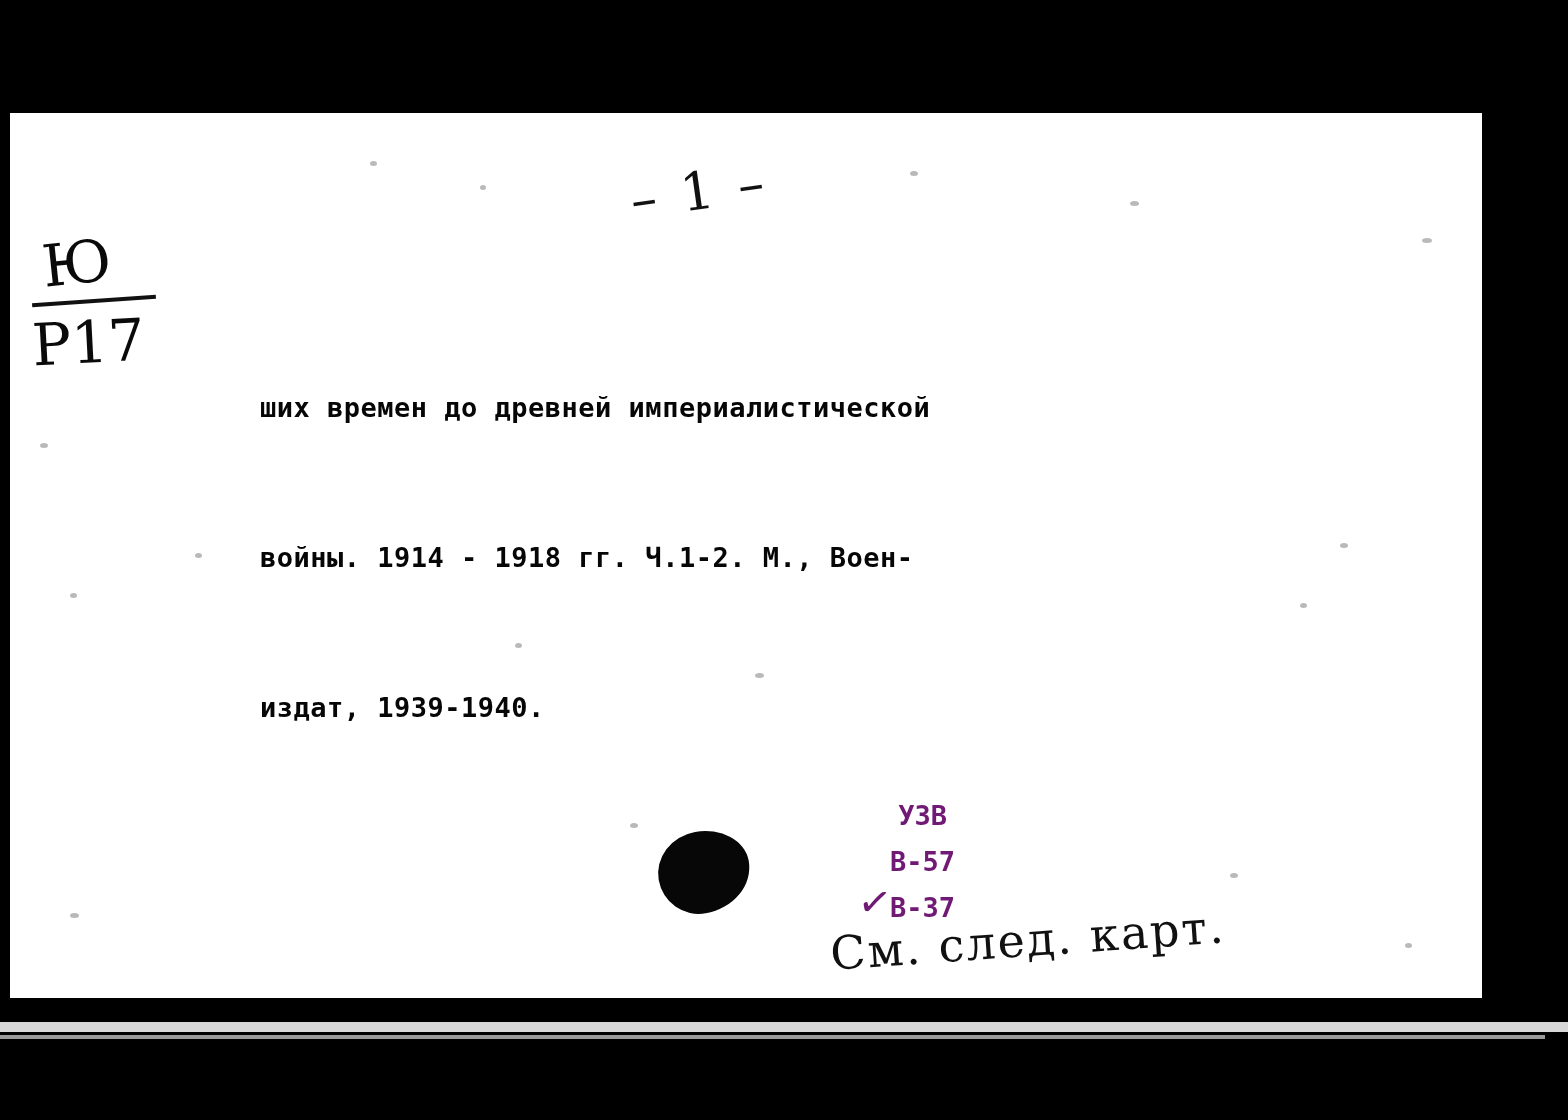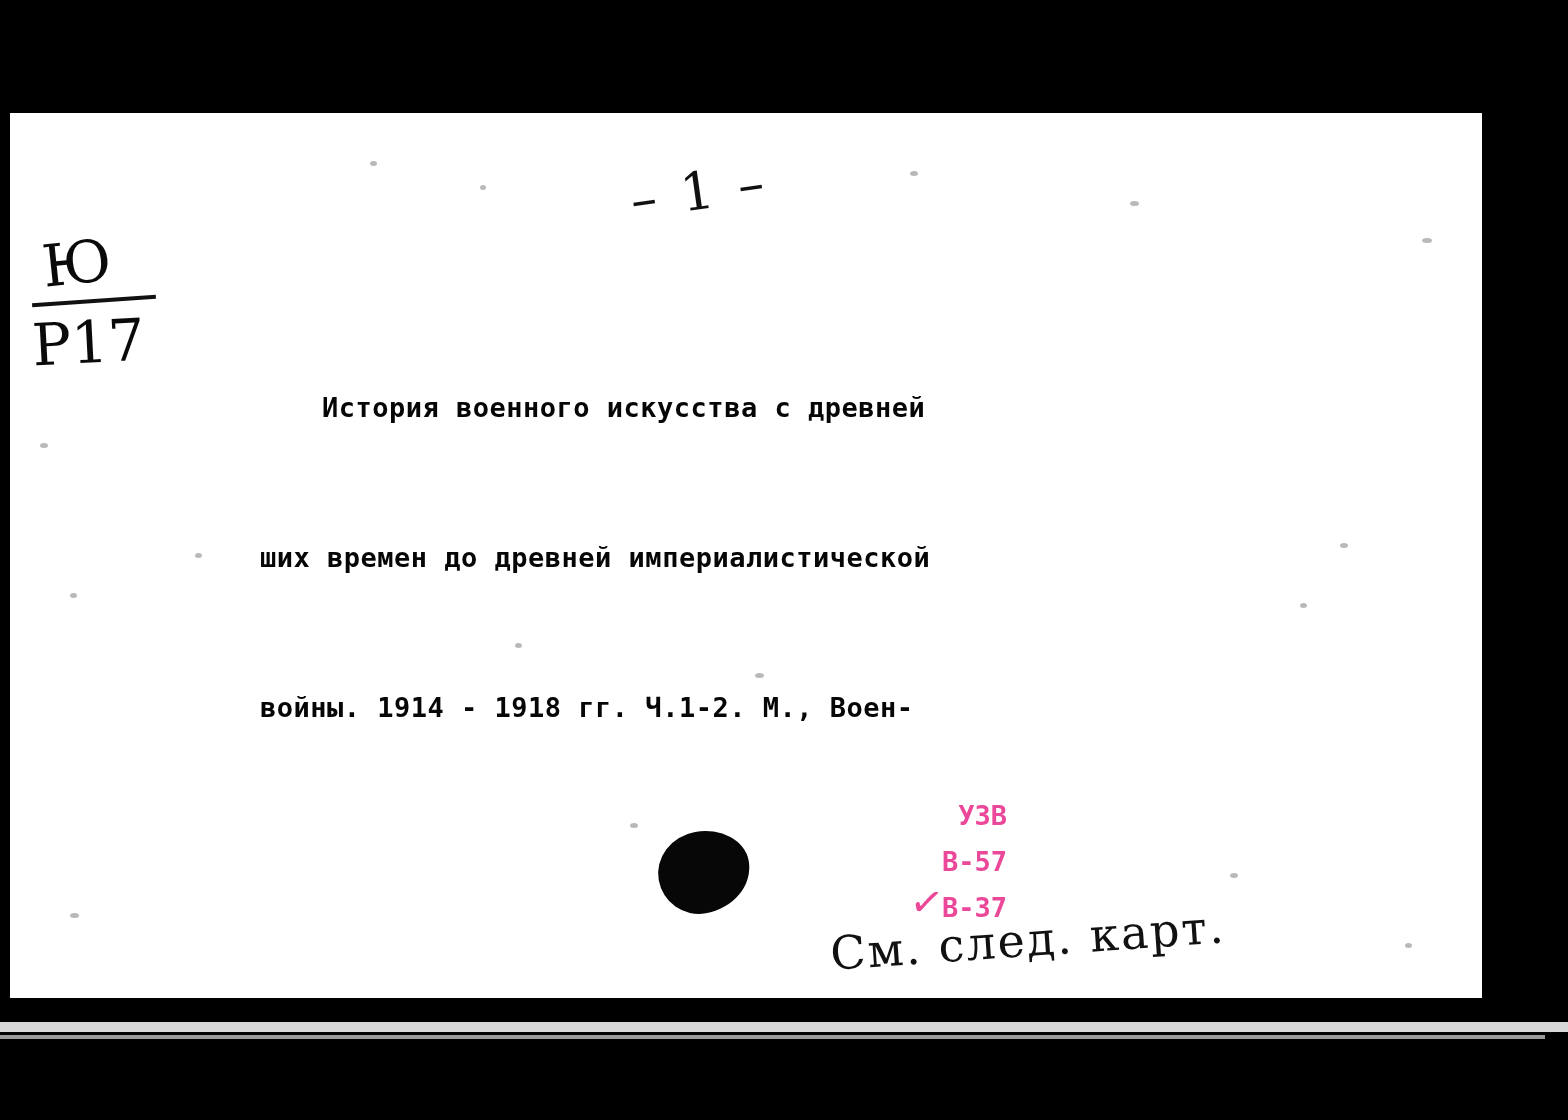--- a/index.html
+++ b/index.html
@@ -107,28 +107,28 @@
     letter-spacing: 0.5px;
     white-space: pre;
   }
   #record .indent {
     padding-left: 62px;
   }
 
   
   #callnumbers {
     position: absolute;
-    left: 932px;
+    left: 880px;
     top: 680px;
     font-family: "DejaVu Sans Mono", monospace;
     font-weight: bold;
     font-size: 27px;
     line-height: 46px;
-    color: #ec4899;
-    text-align: right;
+    color: #701a75;
+    text-align: center;
   }
   #callnumbers .row {
     white-space: pre;
   }
   #callnumbers .check {
     position: absolute;
     left: -32px;
     top: 86px;
     font-family: "DejaVu Serif", serif;
     font-size: 40px;
@@ -198,23 +198,23 @@
     <div class="speckle" style="left:505px; top:530px; width:7px; height:5px;"></div>
     <div class="speckle" style="left:745px; top:560px; width:9px; height:5px;"></div>
     <div class="speckle" style="left:620px; top:710px; width:8px; height:5px;"></div>
     <div class="speckle" style="left:60px; top:800px; width:9px; height:5px;"></div>
     <div class="speckle" style="left:1220px; top:760px; width:8px; height:5px;"></div>
     <div class="speckle" style="left:1395px; top:830px; width:7px; height:5px;"></div>
 
     <div id="page-number">– 1 –</div>
 
     <div id="record">
-      <div class="indent">История военного искусства с древней</div>
       <div>ших времен до древней империалистической</div>
       <div>войны. 1914 - 1918 гг. Ч.1-2. М., Воен-</div>
+      <div>издат, 1939-1940.</div>
       
       
       
     </div>
 
     <div id="callnumbers">
       <div class="row">У3В</div>
       <div class="row">В-57</div>
       <div class="row">В-37</div>
       <span class="check">✓</span>

